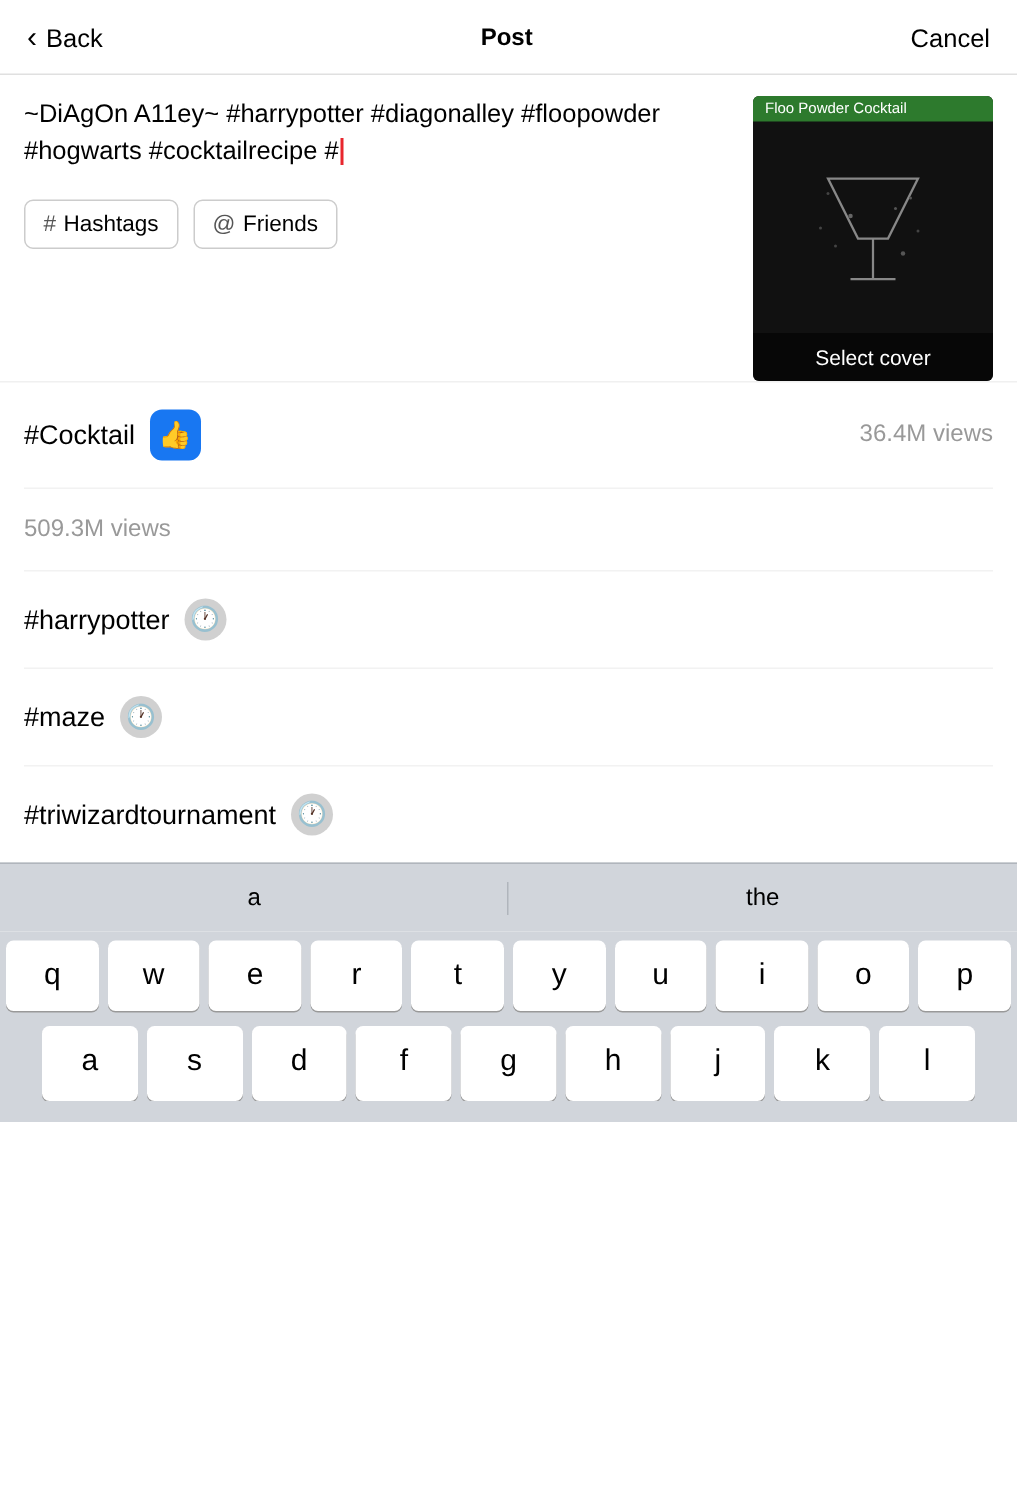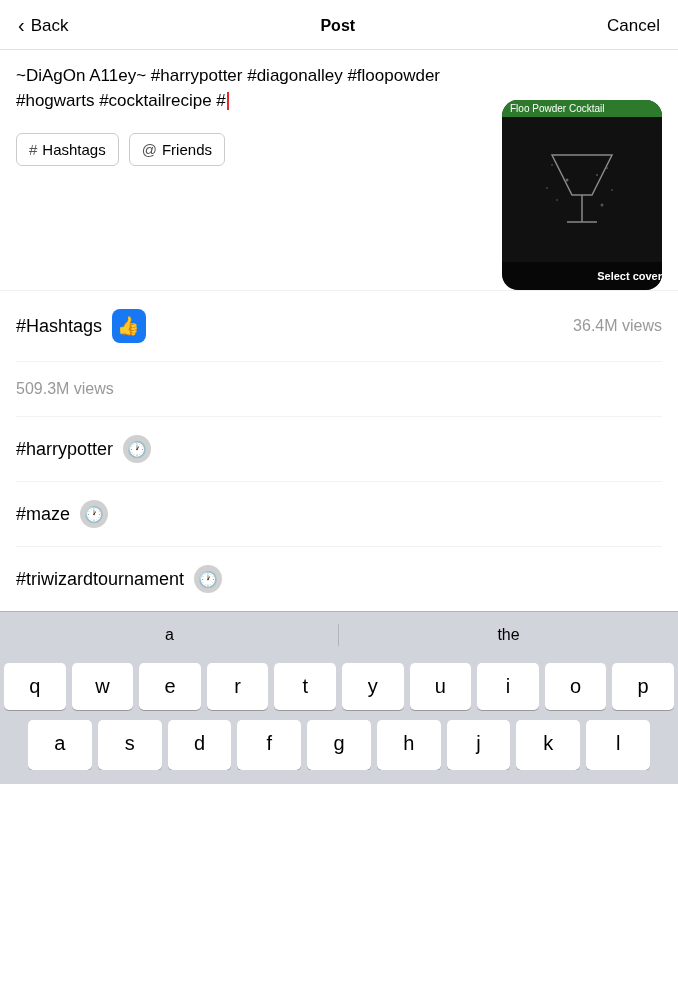--- a/index.html
+++ b/index.html
@@ -86,23 +86,22 @@
       font-size: 15px;
       color: #555;
     }
 
     
     .cover-image-container {
       width: 160px;
       min-width: 160px;
       height: 190px;
       position: relative;
-      border-radius: 16px;
+      border-radius: 4px;
       overflow: hidden;
-      margin-top: 36px;
     }
     .cover-bg {
       width: 100%;
       height: 100%;
       background: #111;
       position: relative;
     }
     
     .cocktail-glass {
       position: absolute;
@@ -121,23 +120,23 @@
       color: #fff;
       font-weight: 500;
     }
     .cover-select-label {
       position: absolute;
       bottom: 0;
       left: 0;
       right: 0;
       background: rgba(0,0,0,0.55);
       color: #fff;
-      text-align: right;
-      font-size: 11px;
-      font-weight: 700;
+      text-align: center;
+      font-size: 14px;
+      font-weight: 400;
       padding: 8px 0;
     }
 
     
     .hashtag-list {
       padding: 0 16px;
     }
     .hashtag-item {
       display: flex;
       align-items: center;
@@ -298,21 +297,21 @@
       </svg>
     </div>
     <div class="cover-select-label">Select cover</div>
   </div>
 </div>
 
 <div class="hashtag-list">
 
   <div class="hashtag-item">
     <div class="hashtag-left">
-      <span class="hashtag-name">#Hashtags</span>
+      <span class="hashtag-name">#Cocktail</span>
       <div class="hashtag-icon icon-blue">
         <span class="icon-thumbsup">👍</span>
       </div>
     </div>
     <span class="hashtag-views">36.4M views</span>
   </div>
 
   <div class="hashtag-item">
     <span class="hashtag-views">509.3M views</span>
   </div>

